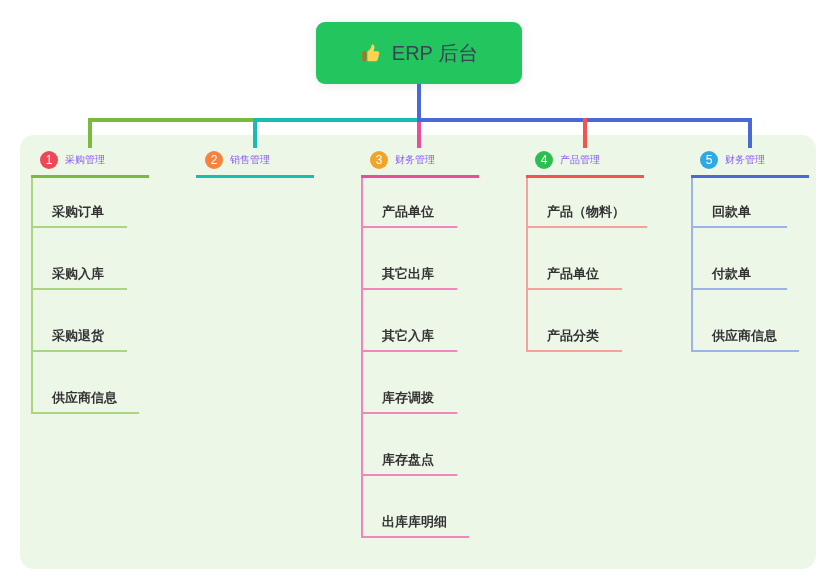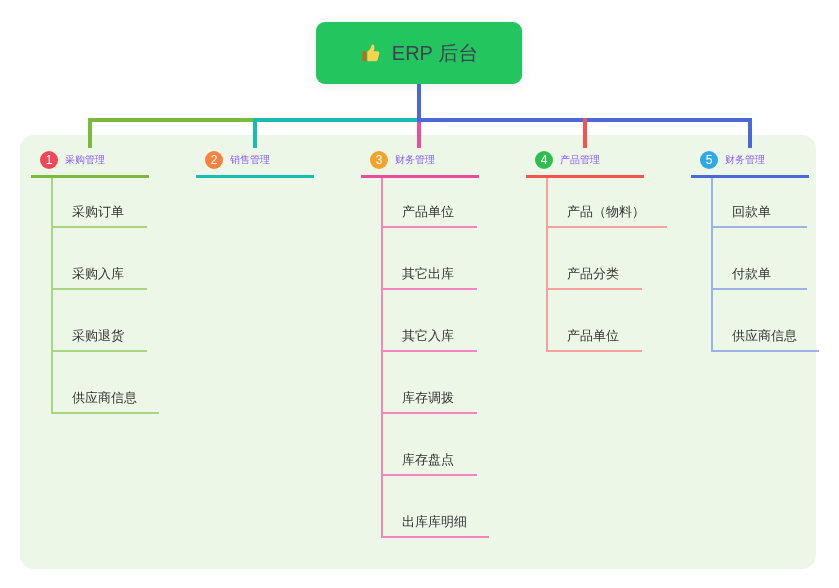--- a/index.html
+++ b/index.html
@@ -20,21 +20,21 @@
 
   .column { position:absolute; top:145px; }
   .branch-node { width:118px; height:33px; box-sizing:border-box;
                  display:flex; align-items:center; gap:7px; padding-left:9px;
                  border-bottom:3px solid var(--line); cursor:pointer; }
   .badge { width:18px; height:18px; border-radius:50%; background:var(--badge);
            color:#ffffff; font-size:12px; line-height:18px; text-align:center;
            flex:0 0 18px; }
   .branch-title { font-size:10px; font-weight:500; color:#8b5cf6; white-space:nowrap; }
 
-  .children { margin-left:20px; border-left:2px solid var(--soft); width:-moz-fit-content; width:fit-content; }
+  .children { margin-left:0; border-left:2px solid var(--soft); width:-moz-fit-content; width:fit-content;font-weight:bold; }
   .child { height:62px; display:flex; align-items:flex-end; }
   .child:first-child { height:50px; }
   .child-label { display:inline-block; box-sizing:border-box; min-width:94px;
                  padding:0 22px 5px 19px; border-bottom:2px solid var(--soft);
                  font-size:13px; color:#333333; white-space:nowrap; cursor:pointer; }
 </style>
 </head>
 <body>
 
 <div class="canvas">
@@ -119,24 +119,24 @@
   <div class="column" style="left: 526px; --line: #f4544d; --soft: #f6a19b; --badge: #2dbd51;">
     <div class="branch-node">
       <span class="badge">4</span>
       <span class="branch-title">产品管理</span>
     </div>
     <div class="children">
       <div class="child">
           <span class="child-label">产品（物料）</span>
         </div>
       <div class="child">
-          <span class="child-label">产品分类</span>
+          <span class="child-label">产品单位</span>
         </div>
       <div class="child">
-          <span class="child-label">产品单位</span>
+          <span class="child-label">产品分类</span>
         </div>
     </div>
   </div>
 
   <div class="column" style="left: 691px; --line: #4a68d8; --soft: #9db3e8; --badge: #2fa9e4;">
     <div class="branch-node">
       <span class="badge">5</span>
       <span class="branch-title">财务管理</span>
     </div>
     <div class="children">

